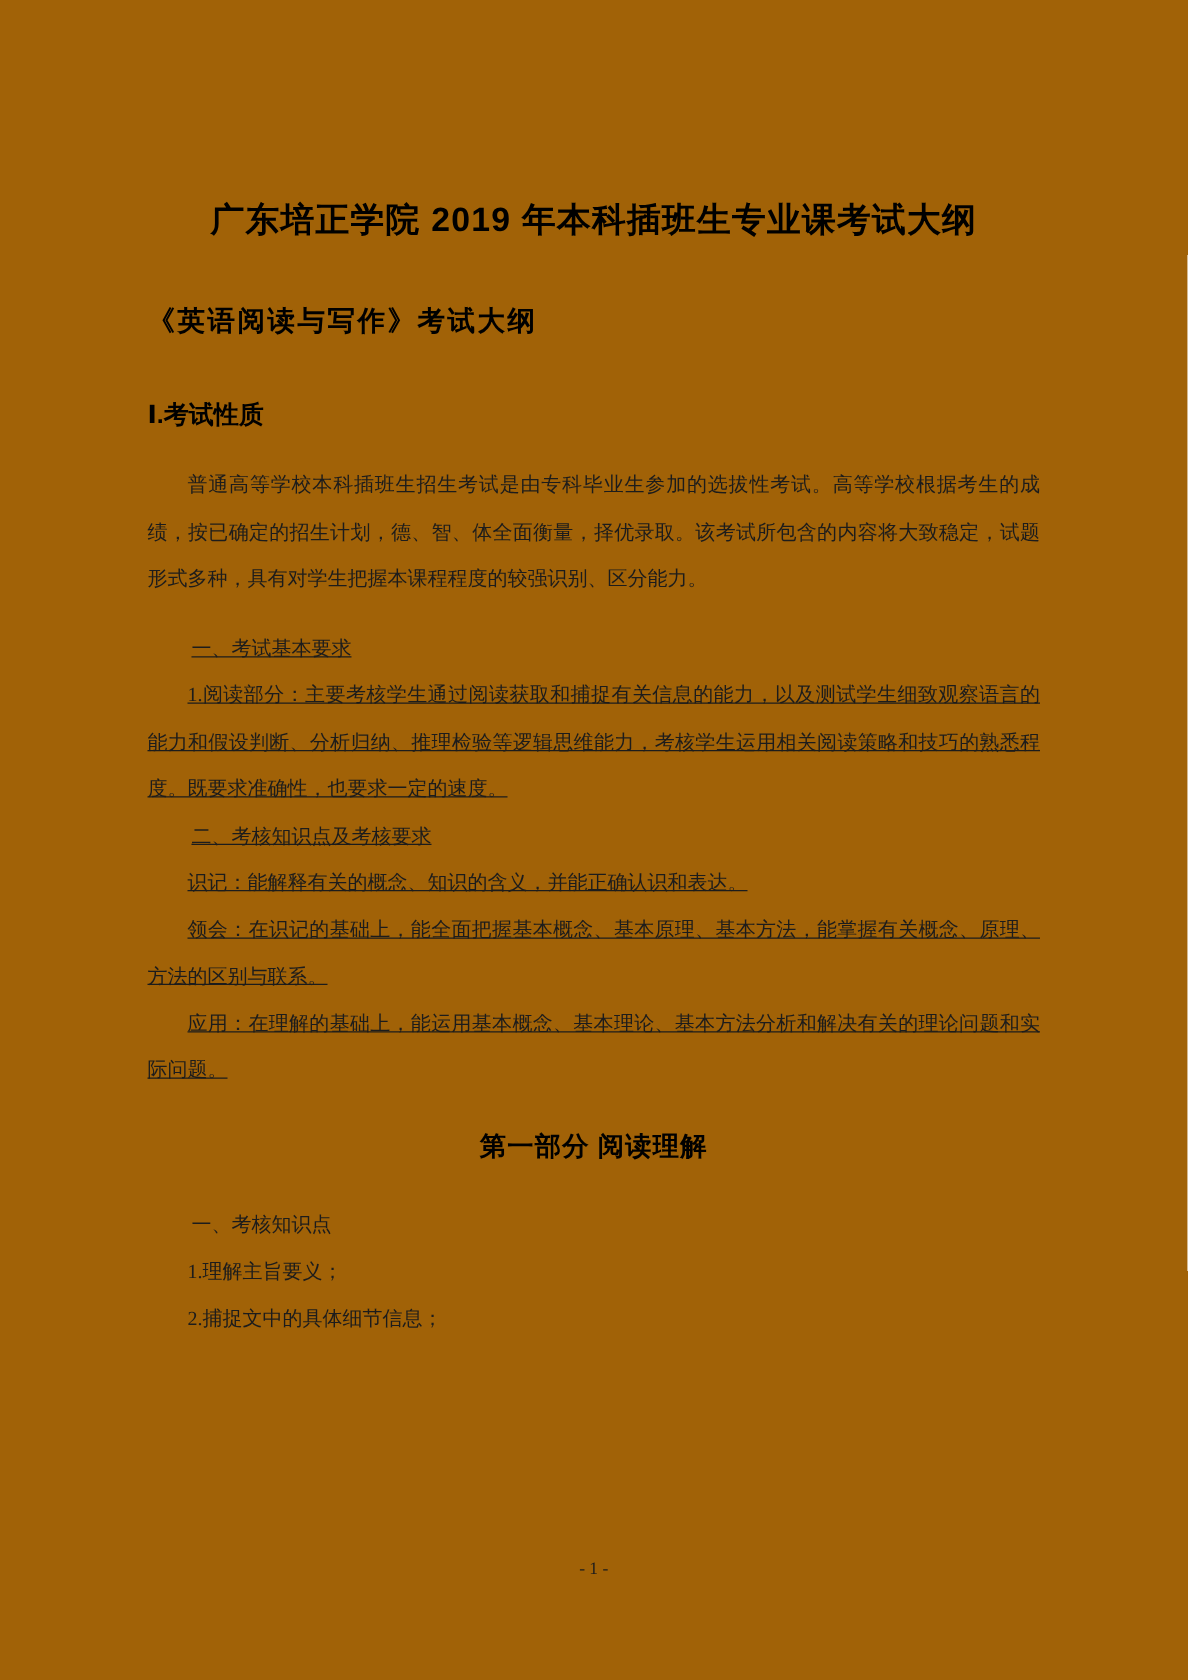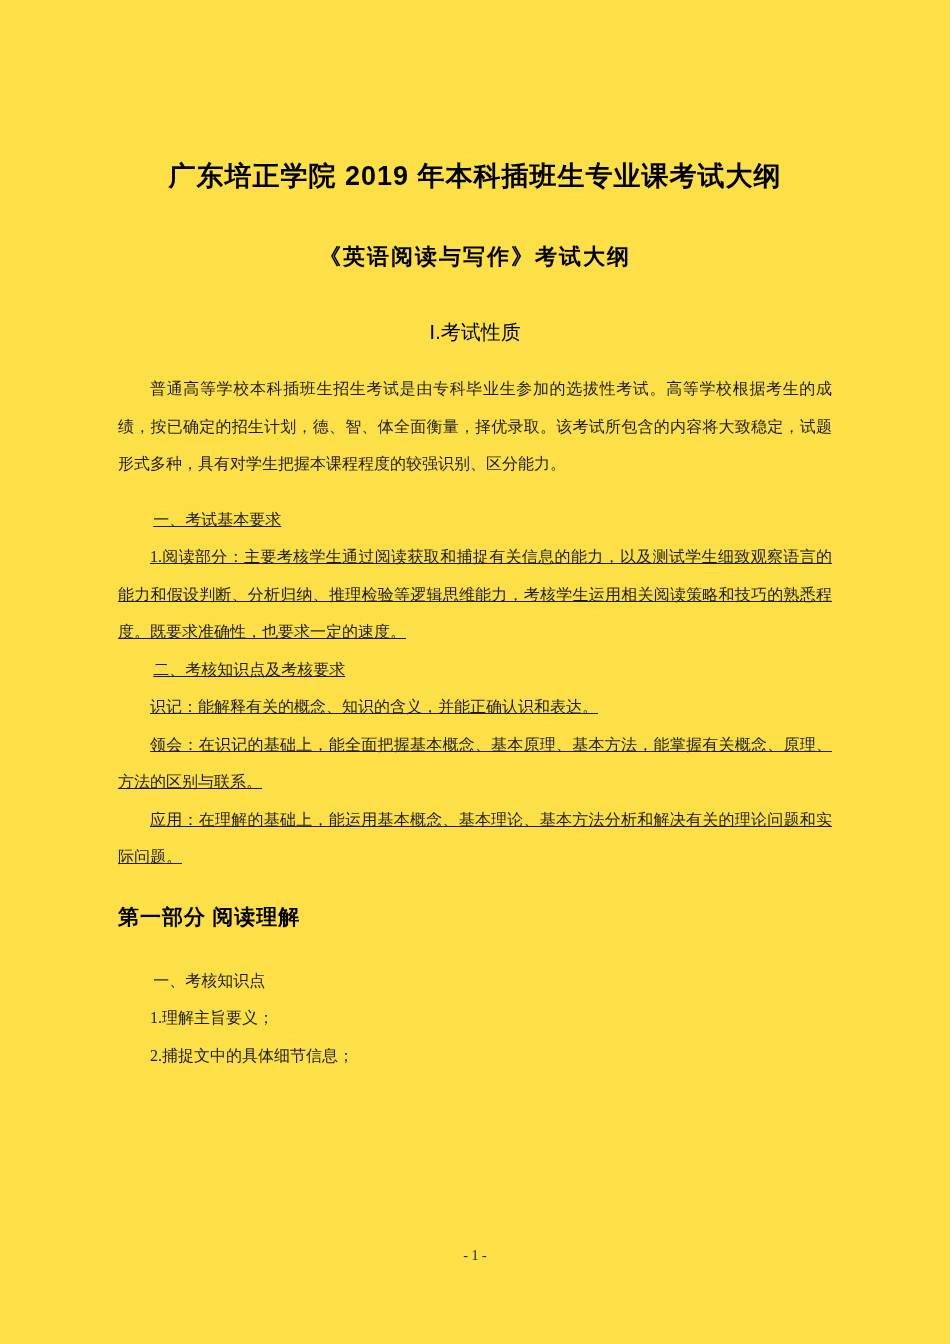--- a/index.html
+++ b/index.html
@@ -2,69 +2,69 @@
 <html lang="zh"><head>
 <meta charset="utf-8">
 <style>
   * { margin: 0; padding: 0; box-sizing: border-box; }
   html, body { background: #ffffff; }
   .page {
     position: relative;
     width: 950px;
     height: 1344px;
     margin: 0 auto;
-    background: #fde047;
+    background: #a16207;
     color: #1c1c1c;
     font-family: "Liberation Serif", "DejaVu Serif", serif;
     padding: 158px 118px 0 118px;
     overflow: hidden;
   }
   .doc-title {
     font-family: "Liberation Sans", "DejaVu Sans", sans-serif;
     font-weight: bold;
     font-size: 27px;
     line-height: 36px;
     text-align: center;
     letter-spacing: 1px;
     color: #000;
   }
   .doc-subtitle {
     font-family: "Liberation Sans", "DejaVu Sans", sans-serif;
     font-weight: bold;
     font-size: 22px;
     line-height: 30px;
-    text-align: center;
     letter-spacing: 2px;
     margin-top: 48px;
     color: #000;
   }
   .section-heading {
     font-family: "Liberation Sans", "DejaVu Sans", sans-serif;
-    font-weight: normal;
+    font-weight: bold;
     font-size: 20px;
     line-height: 28px;
-    text-align: center;
+    text-align: left;
     color: #000;
   }
   .sec-1 { margin-top: 46px; }
   .sec-2 { margin-top: 38px; }
   .paragraph, .subheading, .list-item {
     font-size: 16px;
     line-height: 37.5px;
     text-align: justify;
     color: #1c1c1c;
   }
   .paragraph { text-indent: 2em; }
   .subheading { text-indent: 2.2em; }
   .list-item  { text-indent: 2em; }
   .intro-para { margin-top: 24px; }
   .body-flow  { margin-top: 18px; text-decoration: underline; }
   .part-heading {
     font-size: 21px;
     line-height: 30px;
+    text-align: center;
     letter-spacing: 1px;
     margin-top: 26px;
     color: #000;
     font-family: Liberation Serif, serif;
   }
   .kp-subheading { margin-top: 30px; }
   .page-footer {
     position: absolute;
     left: 0;
     right: 0;

